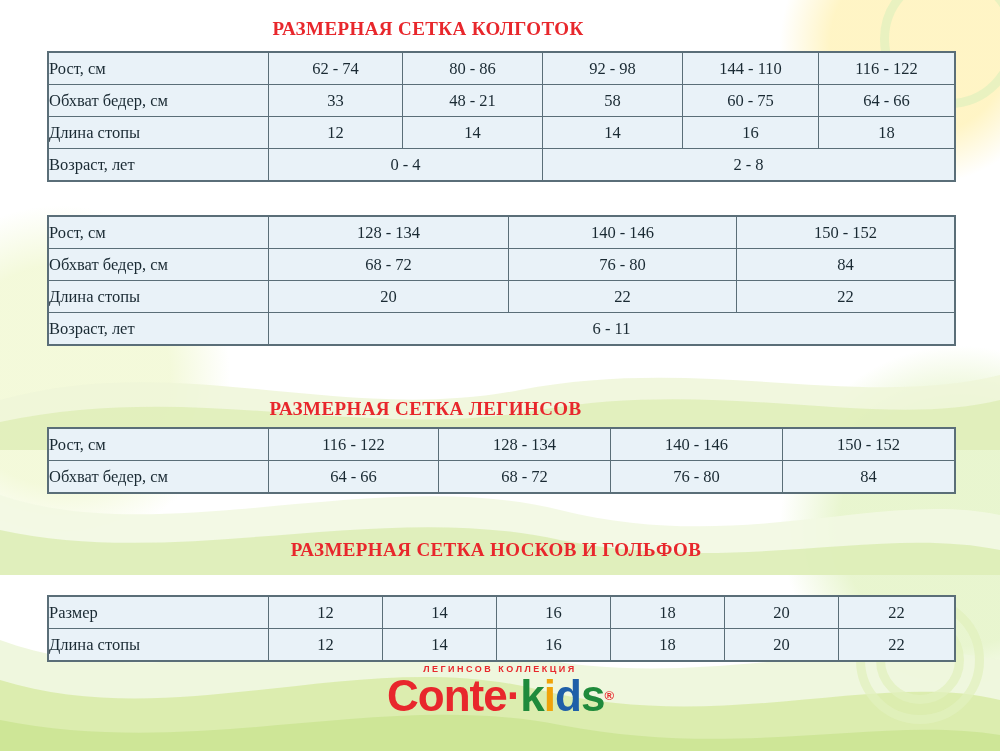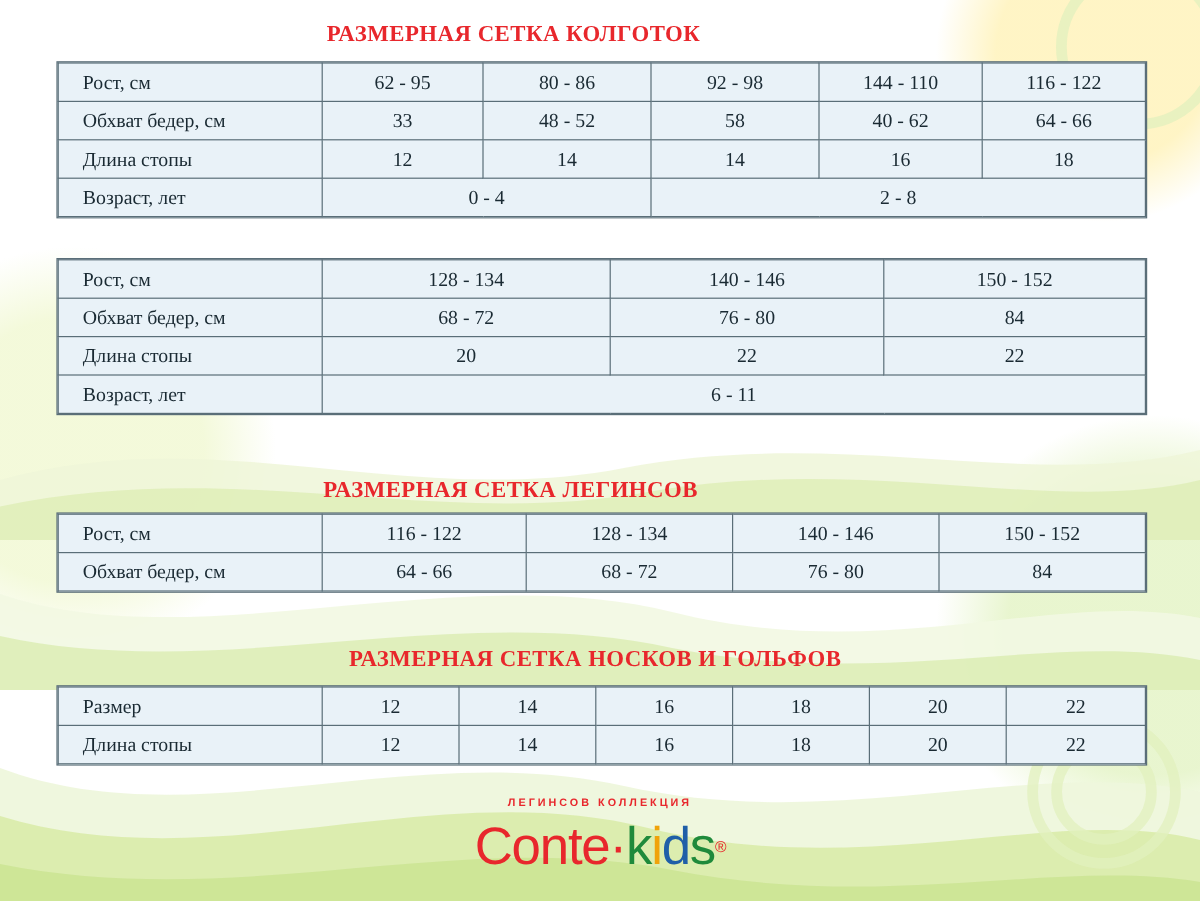--- a/index.html
+++ b/index.html
@@ -71,59 +71,59 @@
     height: 31px;
     font-size: 16.5px;
     color: #1a2a33;
     text-align: center;
     font-family: "Liberation Serif", serif;
     padding: 0 4px;
     background: #e9f2f8;
   }
   table.grid td.rowhead {
     text-align: left;
-    padding-left: 20px;
+    padding-left: 0;
     white-space: nowrap;
   }
 
   
   .block { position: absolute; }
 
   #title-tights   { top: 18px;  left: 0; width: 856px; }
   #table-tights-1 { top: 52px;  left: 48px; width: 906px; }
   #table-tights-2 { top: 216px; left: 48px; width: 906px; }
 
   #title-leggings { top: 398px; left: 0; width: 851px; }
   #table-leggings { top: 428px; left: 48px; width: 906px; }
 
   #title-socks    { top: 539px; left: 0; width: 992px; }
-  #table-socks    { top: 572px; left: 48px; width: 784px; }
+  #table-socks    { top: 596px; left: 48px; width: 784px; }
 
   
   .logo-wrap {
     position: absolute;
     left: 0; right: 0;
     top: 664px;
     text-align: center;
     z-index: 3;
   }
   .logo-sub {
     font-family: "Liberation Sans", sans-serif;
     font-size: 9px;
     font-weight: bold;
     letter-spacing: 2.5px;
     color: #e8272c;
     margin-bottom: -2px;
   }
   .logo-main {
     display: inline-block;
     font-family: "Liberation Sans", sans-serif;
-    font-weight: normal;
+    font-weight: bold;
     font-size: 44px;
-    line-height: 68px;
+    line-height: 48px;
     letter-spacing: -1px;
   }
   .logo-conte { color: #e8272c; }
   .logo-dot   { color: #e8272c; }
   .logo-k { color: #1f8a3b; }
   .logo-i { color: #f0a30a; }
   .logo-d { color: #1f5fa8; }
   .logo-s { color: #1f8a3b; }
   .logo-reg {
     font-size: 13px;
@@ -166,32 +166,32 @@
         <col style="width:220px">
           <col style="width:134px">
           <col style="width:140px">
         <col style="width:140px">
           <col style="width:136px">
           <col style="width:136px">
       </colgroup>
       <tbody>
         <tr>
           <td class="rowhead">Рост, см</td>
-          <td>62 - 95</td>
+          <td>62 - 74</td>
           <td>80 - 86</td>
           <td>92 - 98</td>
           <td>144 - 110</td>
           <td>116 - 122</td>
         </tr>
         <tr>
           <td class="rowhead">Обхват бедер, см</td>
           <td>33</td>
-          <td>48 - 52</td>
+          <td>48 - 21</td>
           <td>58</td>
-          <td>40 - 62</td>
+          <td>60 - 75</td>
           <td>64 - 66</td>
         </tr>
         <tr>
           <td class="rowhead">Длина стопы</td>
           <td>12</td>
           <td>14</td>
           <td>14</td>
           <td>16</td>
           <td>18</td>
         </tr>

